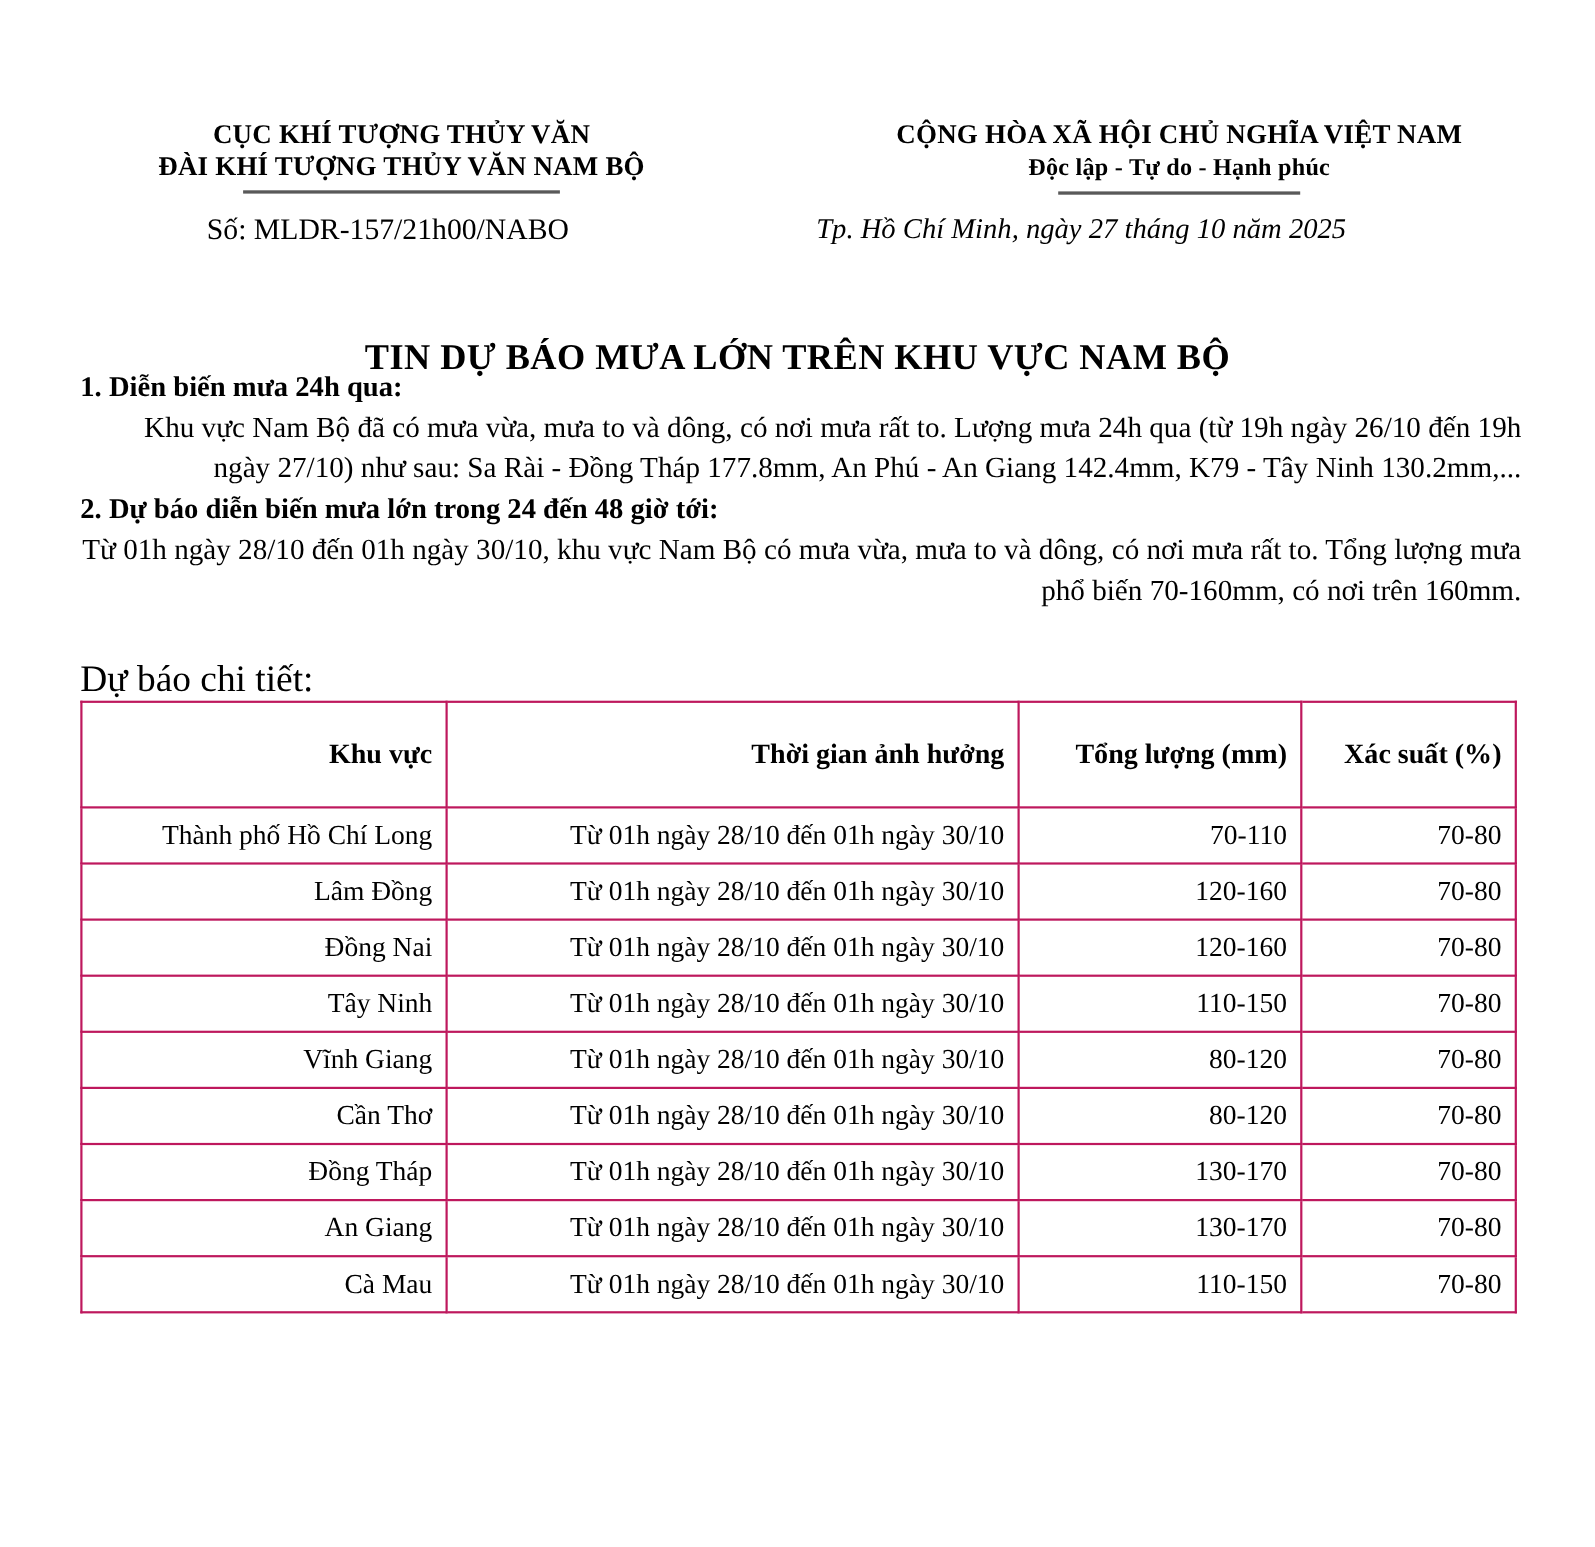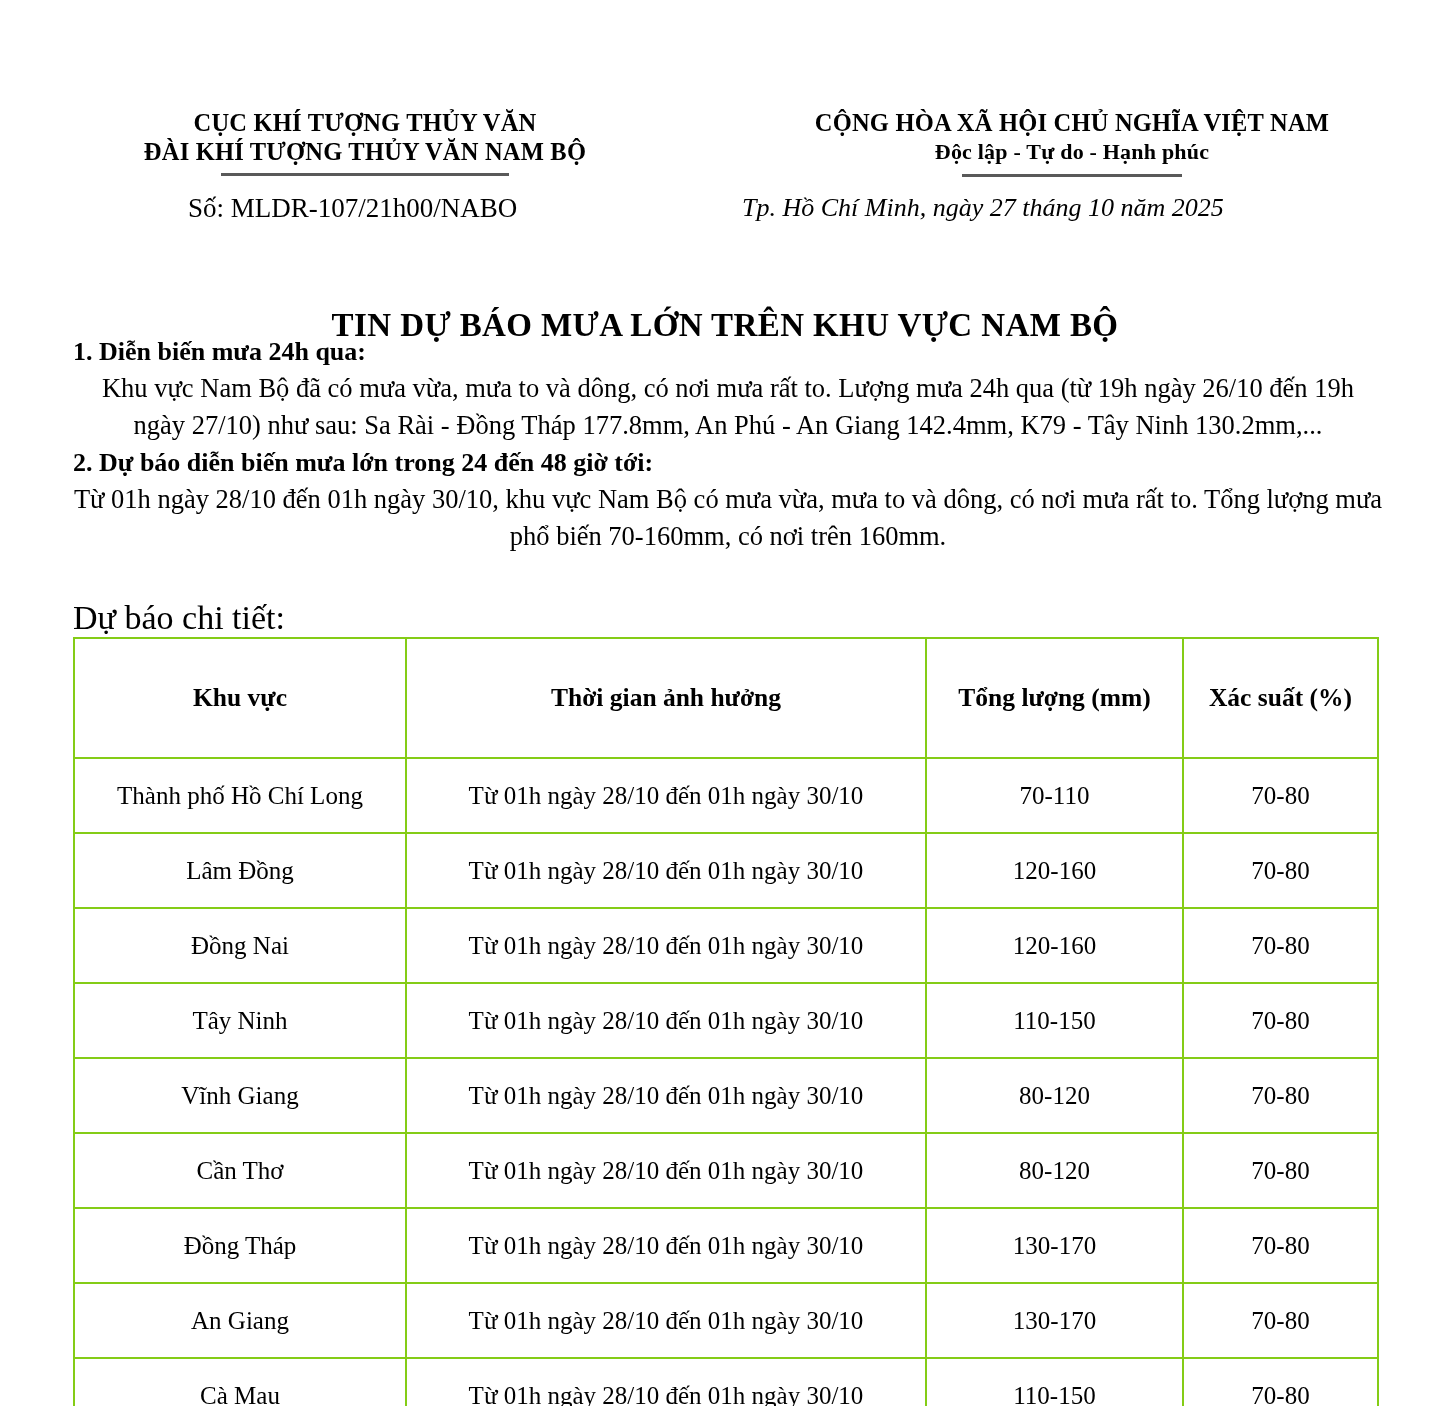--- a/index.html
+++ b/index.html
@@ -112,21 +112,21 @@
   .sec-heading {
     font-weight: bold;
     font-size: 26px;
     line-height: 37px;
     margin: 0;
   }
   .para {
     font-size: 26.5px;
     line-height: 37px;
     margin: 0;
-    text-align: center;
+    text-align: right;
   }
 
   .table-caption {
     position: absolute;
     top: 601px;
     left: 73px;
     font-size: 34px;
     line-height: 34px;
   }
 
@@ -137,24 +137,24 @@
     left: 73px;
     width: 1304px;
   }
   table.forecast {
     border-collapse: collapse;
     width: 1304px;
     table-layout: fixed;
   }
   table.forecast th,
   table.forecast td {
-    border: 2px solid #84cc16;
-    padding: 12px 12px;
+    border: 2px solid #be185d;
+    padding: 0 12px;
     font-size: 25px;
-    text-align: center;
+    text-align: right;
     vertical-align: middle;
     overflow: hidden;
     white-space: nowrap;
   }
   table.forecast thead th {
     font-weight: bold;
     height: 94px;
     font-size: 25.5px;
   }
   table.forecast tbody td {
@@ -182,21 +182,21 @@
 
     <div class="masthead-right">
       <div class="org-line">CỘNG HÒA XÃ HỘI CHỦ NGHĨA VIỆT NAM</div>
       <div class="org-line small">Độc lập - Tự do - Hạnh phúc</div>
       <div class="rule rule-right"></div>
     </div>
 
   </div>
 
   <div class="docnum-row">
-    <div class="docnum">Số: MLDR-107/21h00/NABO</div>
+    <div class="docnum">Số: MLDR-157/21h00/NABO</div>
     <div class="dateline">Tp. Hồ Chí Minh, ngày 27 tháng 10 năm 2025</div>
   </div>
 
   <div class="doc-title">TIN DỰ BÁO MƯA LỚN TRÊN KHU VỰC NAM BỘ</div>
 
   <div class="content">
 
     <p class="sec-heading">1. Diễn biến mưa 24h qua:</p>
     <p class="para">Khu vực Nam Bộ đã có mưa vừa, mưa to và dông, có nơi mưa rất to. Lượng mưa 24h qua (từ 19h ngày 26/10 đến 19h ngày 27/10) như sau: Sa Rài - Đồng Tháp 177.8mm, An Phú - An Giang 142.4mm, K79 - Tây Ninh 130.2mm,...</p>
 

